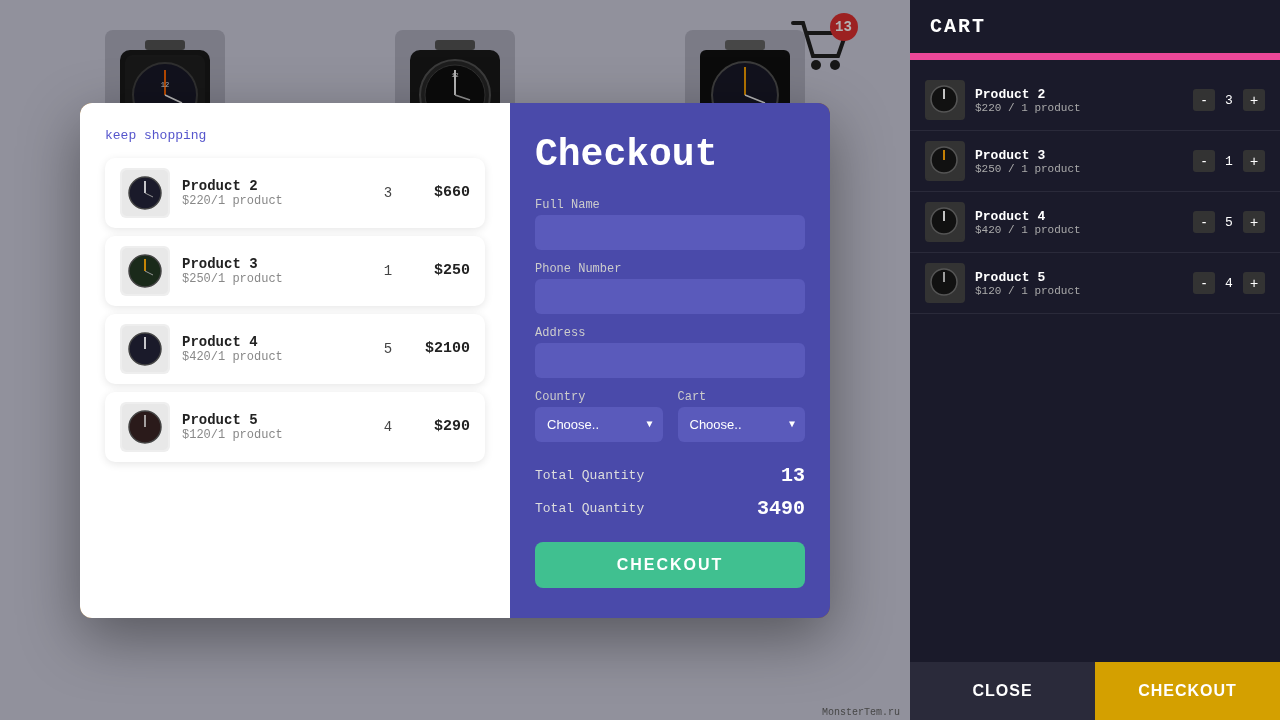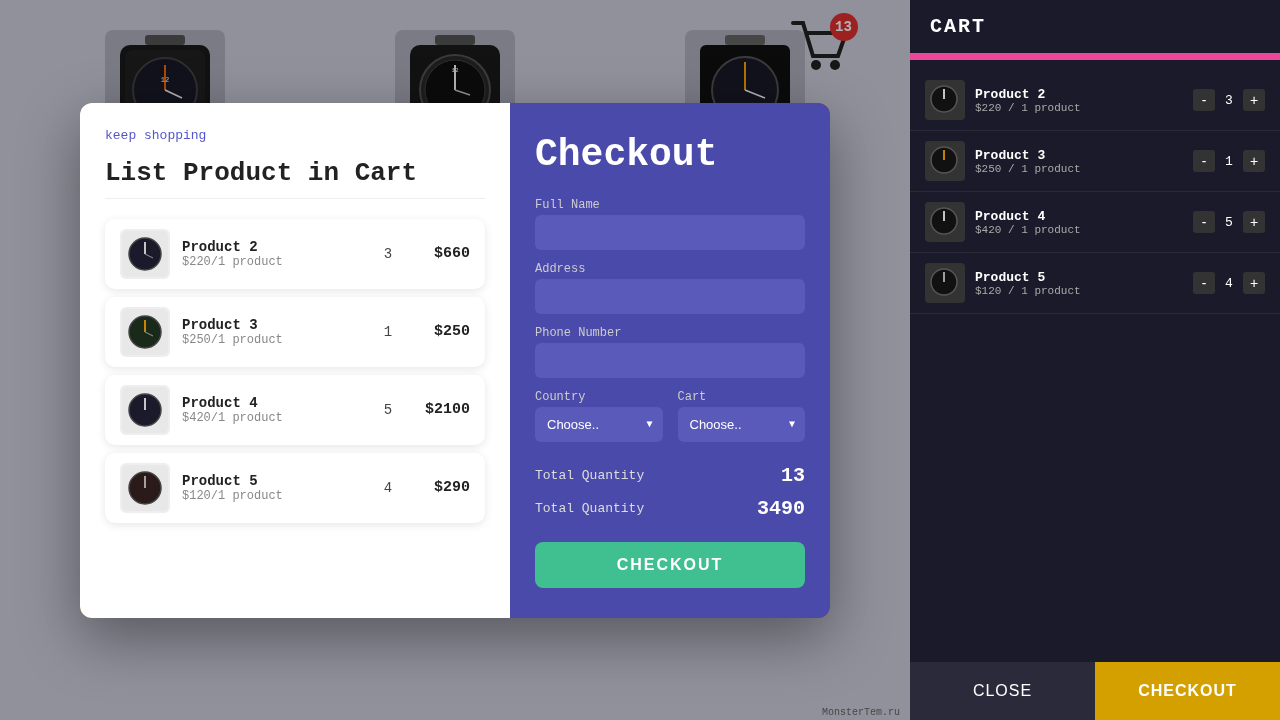--- a/index.html
+++ b/index.html
@@ -33,20 +33,21 @@
       padding: 10px;
       position: relative;
     }
 
     .watch-img {
       width: 120px;
       height: 130px;
       background: #b0b0c0;
       border-radius: 8px;
       display: flex;
+      align-items: center;
       justify-content: center;
       position: relative;
       overflow: hidden;
     }
 
     .add-to-cart-btn {
       background: #e05020;
       color: white;
       border: none;
       padding: 8px 20px;
@@ -156,21 +157,21 @@
       display: flex;
     }
 
     .close-btn {
       flex: 1;
       background: #2a2a3a;
       color: white;
       border: none;
       padding: 20px;
       font-size: 16px;
-      font-weight: normal;
+      font-weight: bold;
       letter-spacing: 1px;
       cursor: pointer;
     }
 
     .checkout-btn-sidebar {
       flex: 1;
       background: #d4a000;
       color: white;
       border: none;
       padding: 20px;
@@ -632,21 +633,20 @@
     <button class="close-btn">CLOSE</button>
     <button class="checkout-btn-sidebar">CHECKOUT</button>
   </div>
 </div>
 
 <div class="modal-overlay">
   <div class="modal">
 
     <div class="modal-left">
       <a class="keep-shopping">keep shopping</a>
-      <div class="modal-title">List Product in Cart</div>
 
       <div class="product-list">
 
         <div class="product-row">
           <div class="product-row-img">
             <svg width="46" height="46" viewBox="0 0 46 46">
               <rect width="46" height="46" rx="5" fill="#e8e8e8"></rect>
               <circle cx="23" cy="23" r="16" fill="#1a1a2a" stroke="#444" stroke-width="1.5"></circle>
               <line x1="23" y1="23" x2="23" y2="11" stroke="white" stroke-width="1.5"></line>
               <line x1="23" y1="23" x2="31" y2="27" stroke="#999" stroke-width="1"></line>
@@ -713,26 +713,26 @@
 
     <div class="modal-right">
       <div class="checkout-title">Checkout</div>
 
       <div class="form-group">
         <div class="form-label">Full Name</div>
         <input class="form-input" type="text" placeholder="" style="">
       </div>
 
       <div class="form-group">
+        <div class="form-label">Phone Number</div>
+        <input class="form-input" type="text" placeholder="" style="">
+      </div>
+
+      <div class="form-group">
         <div class="form-label">Address</div>
-        <input class="form-input" type="text" placeholder="" style="">
-      </div>
-
-      <div class="form-group">
-        <div class="form-label">Phone Number</div>
         <input class="form-input" type="text" placeholder="" style="">
       </div>
 
       <div class="form-row">
         <div class="form-group">
           <div class="form-label">Country</div>
           <div class="select-wrapper">
             <select class="form-select">
               <option>Choose..</option>
             </select>

